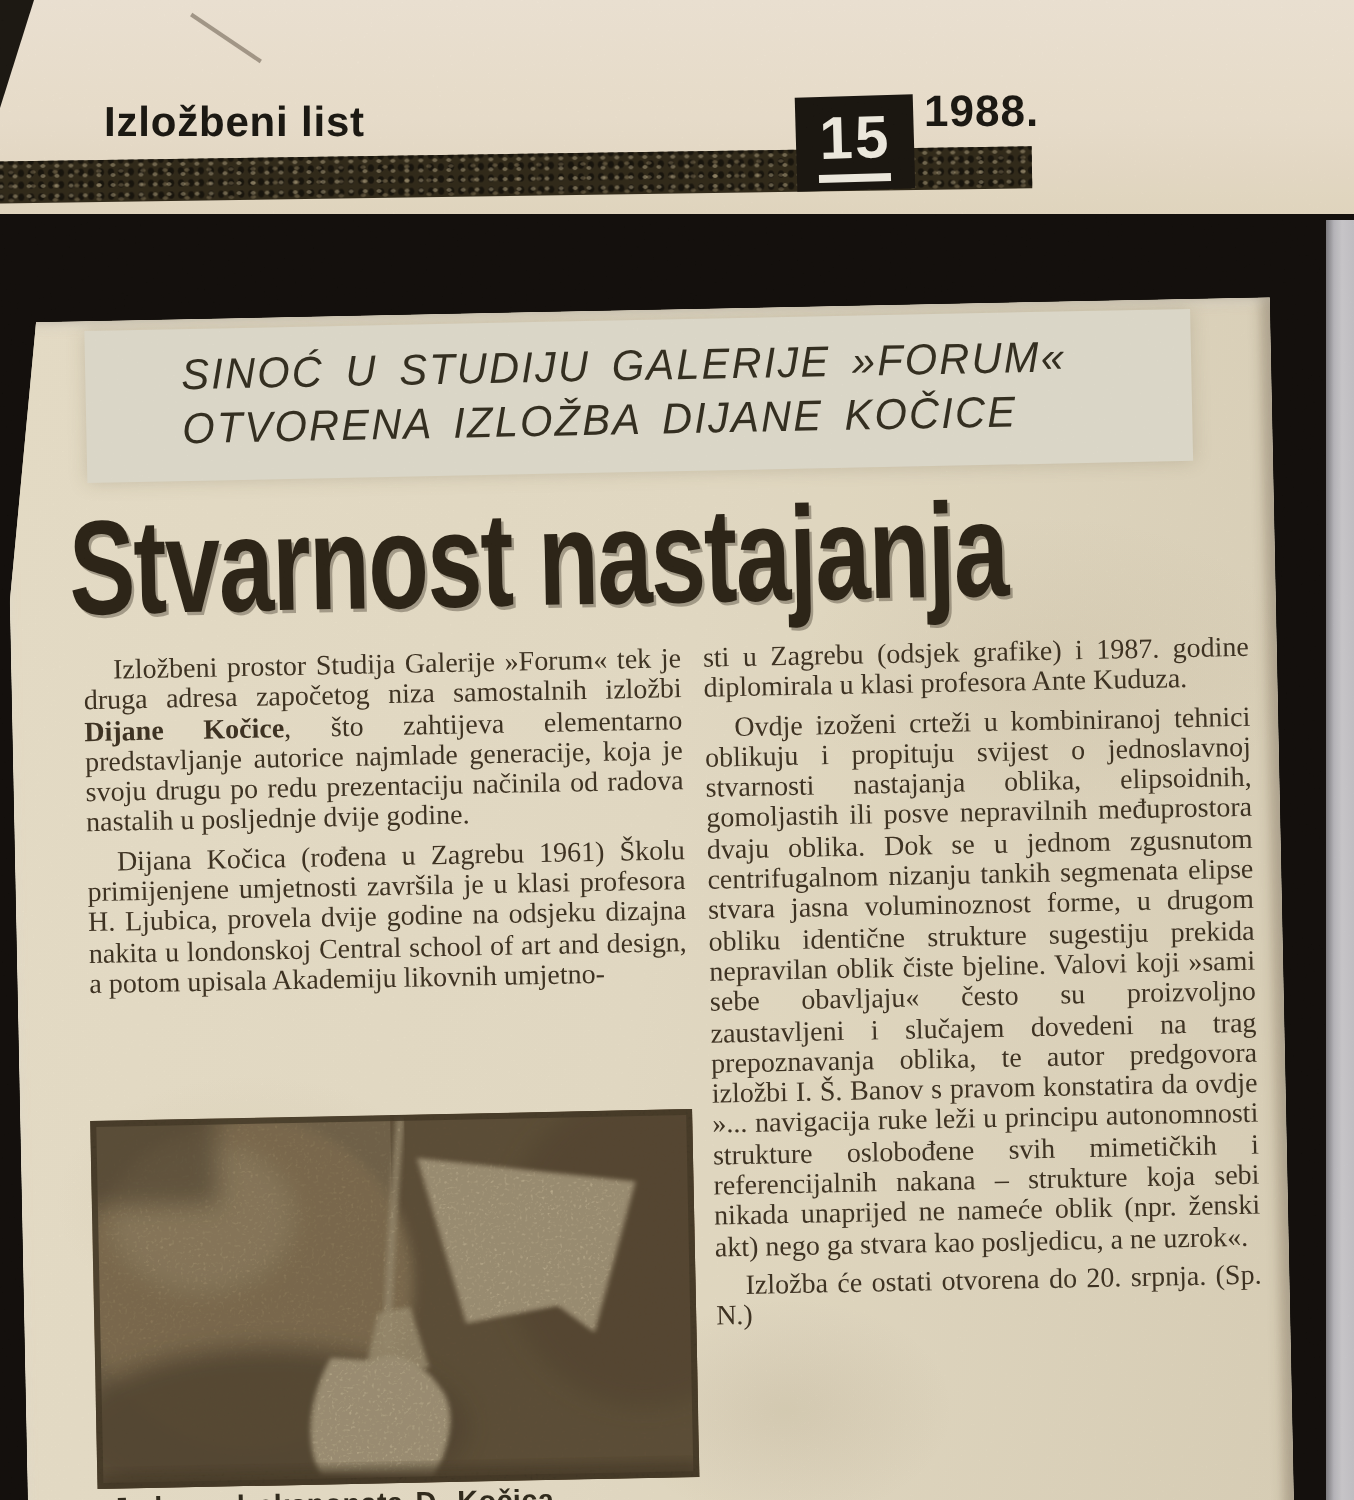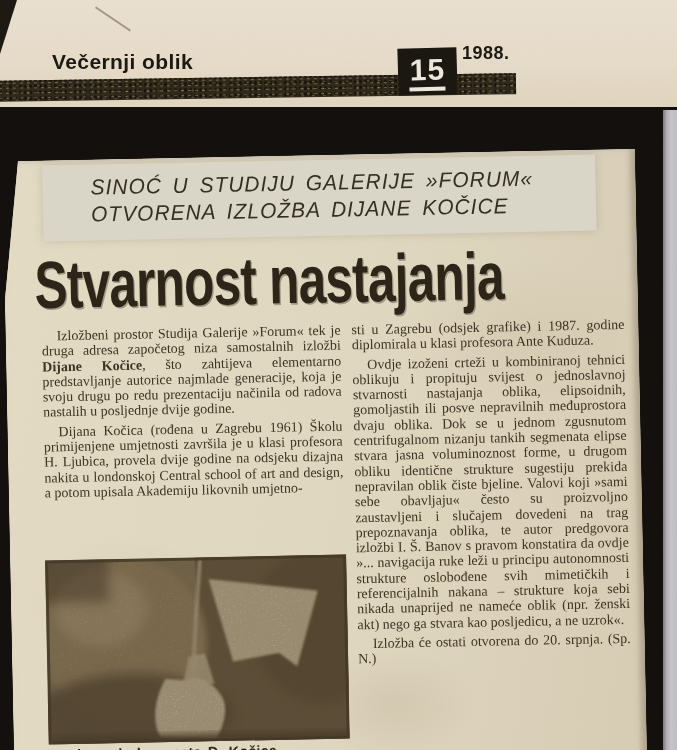--- a/index.html
+++ b/index.html
@@ -11,21 +11,21 @@
   .top-band{position:absolute;left:0;top:0;width:677px;height:107px;z-index:1;
     background:linear-gradient(180deg,#f2e8da 0%,#efe4d2 55%,#e8dcc6 100%);}
   .corner-wedge{position:absolute;left:0;top:0;width:17px;height:54px;background:#16120e;
     clip-path:polygon(0 0,100% 0,0 100%);}
   .scratch{position:absolute;left:92px;top:18px;width:42px;height:2px;
     background:rgba(70,58,44,.45);transform:rotate(34deg);}
   .brand{position:absolute;left:52px;top:50px;font-weight:bold;font-size:21px;
     letter-spacing:.4px;color:#15120e;}
   .date{position:absolute;left:222px;top:52px;font-weight:bold;font-size:18px;
     letter-spacing:.6px;word-spacing:3px;color:#15120e;}
-  .year{position:absolute;left:462px;top:43px;font-weight:bold;font-size:18px;
+  .year{position:absolute;left:462px;top:43px;font-weight:bold;font-size:22px;
     letter-spacing:.5px;color:#15120e;}
   .page-box{position:absolute;left:398px;top:48px;width:59px;height:47px;background:#14100c;
     transform:rotate(-1.6deg);z-index:3;}
   .page-num{position:absolute;left:0;top:5px;width:100%;text-align:center;
     font-weight:bold;font-size:30px;color:#f4f1e7;letter-spacing:1px;}
   .page-underline{position:absolute;left:11px;bottom:4px;width:36px;height:4px;background:#f4f1e7;}
   .texture-bar{position:absolute;left:-3px;top:77px;width:519px;height:21px;z-index:2;
     transform:rotate(-.85deg);background-color:#2c2516;
     background-image:
       radial-gradient(rgba(216,200,162,.4) 1px, transparent 1.5px),
@@ -81,21 +81,21 @@
     pointer-events:none;opacity:.07;}
 </style>
 </head>
 <body>
 
 <div id="screen">
 
   <div class="top-band">
     <div class="corner-wedge"></div>
     <div class="scratch"></div>
-    <div class="brand">Večernji oblik</div>
+    <div class="brand">Izložbeni list</div>
     <div class="year">1988.</div>
   </div>
   <div class="texture-bar"></div>
   <div class="page-box">
     <div class="page-num">15</div>
     <div class="page-underline"></div>
   </div>
 
   <div class="scanner-strip"></div>
 

